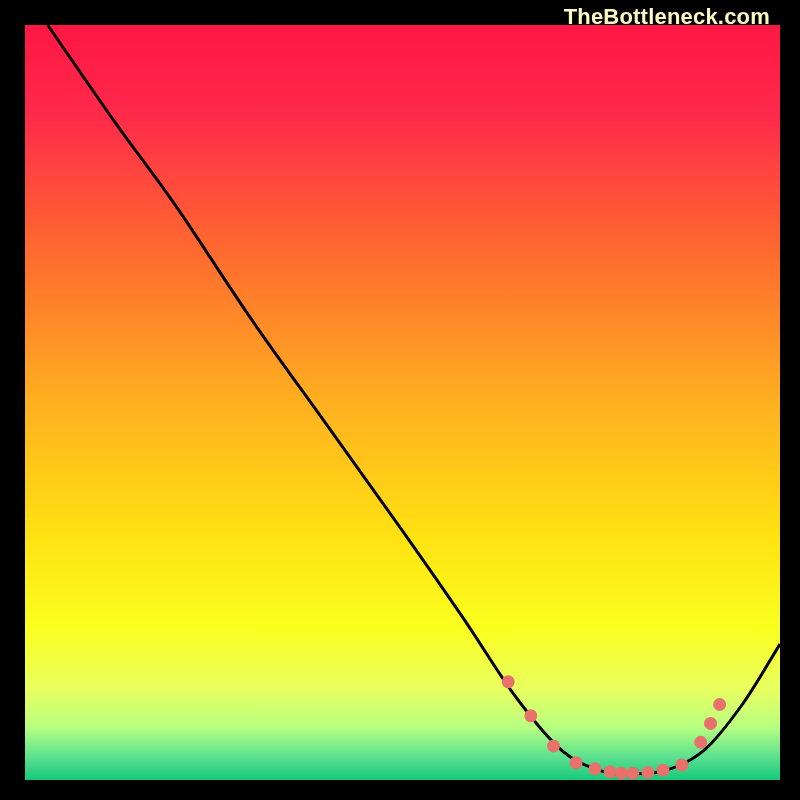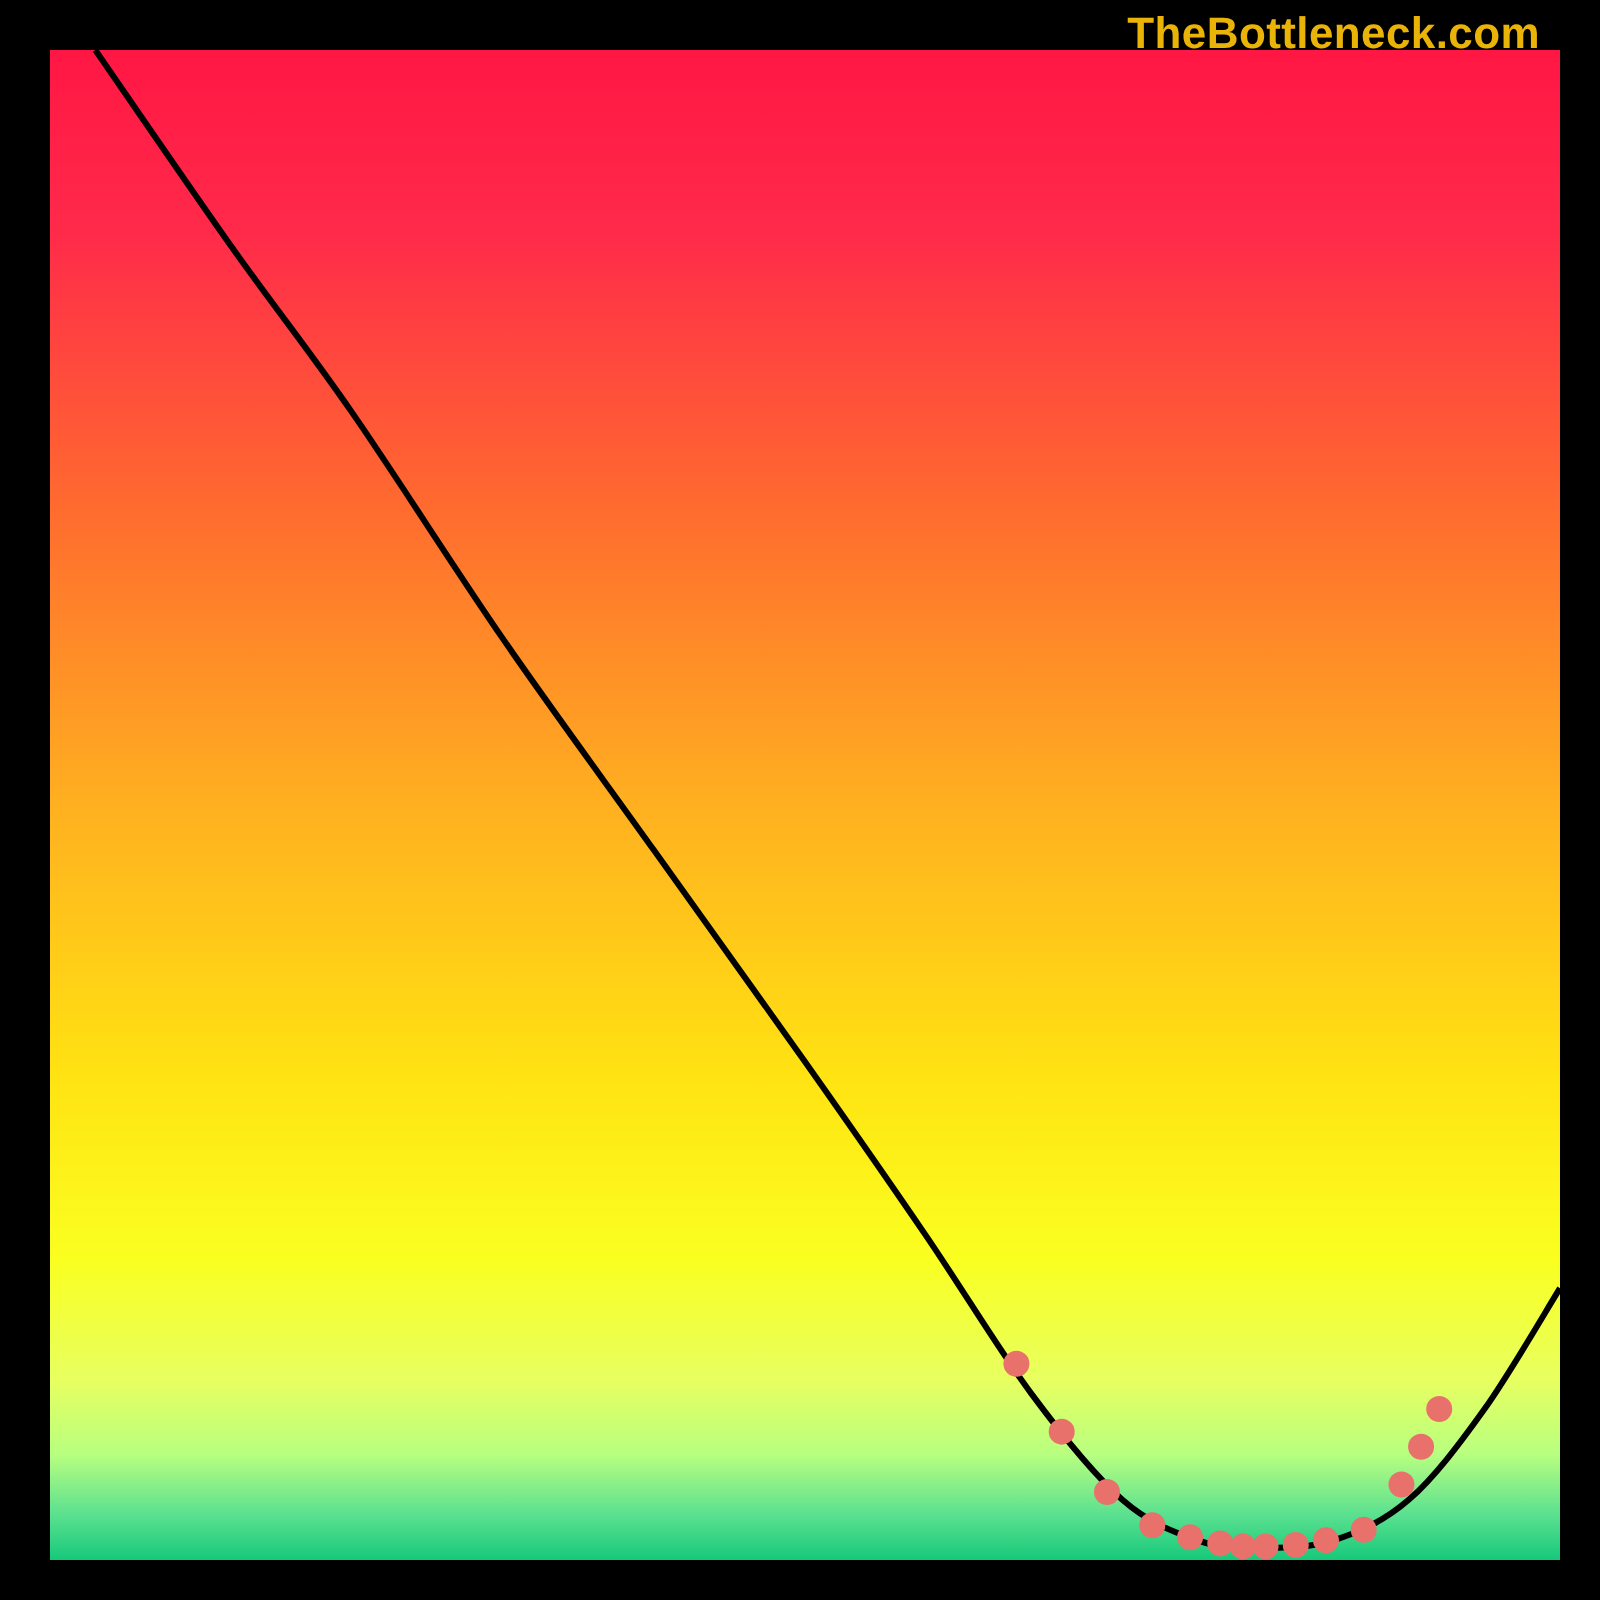--- a/index.html
+++ b/index.html
@@ -1,18 +1,18 @@
 <!DOCTYPE html>
 <html><head>
 <meta charset="utf-8">
 <style>
   html,body{margin:0;padding:0;width:800px;height:800px;background:#000;overflow:hidden}
   .frame{position:absolute;left:0;top:0;width:800px;height:800px;background:#000}
   .plot{position:absolute;left:25px;top:25px;width:755px;height:755px}
-  .watermark{position:absolute;top:4px;right:30px;color:#eab308;font:600 22px Arial,Helvetica,sans-serif;letter-spacing:.2px}
+  .watermark{position:absolute;top:4px;right:30px;color:#fef9c3;font:600 22px Arial,Helvetica,sans-serif;letter-spacing:.2px}
   svg{position:absolute;left:0;top:0}
 </style>
 </head>
 <body>
 
 <div class="frame">
   <div class="watermark">TheBottleneck.com</div>
   <div class="plot">
     <svg id="svg" width="755" height="755" viewBox="0 0 755 755">
         <defs>

